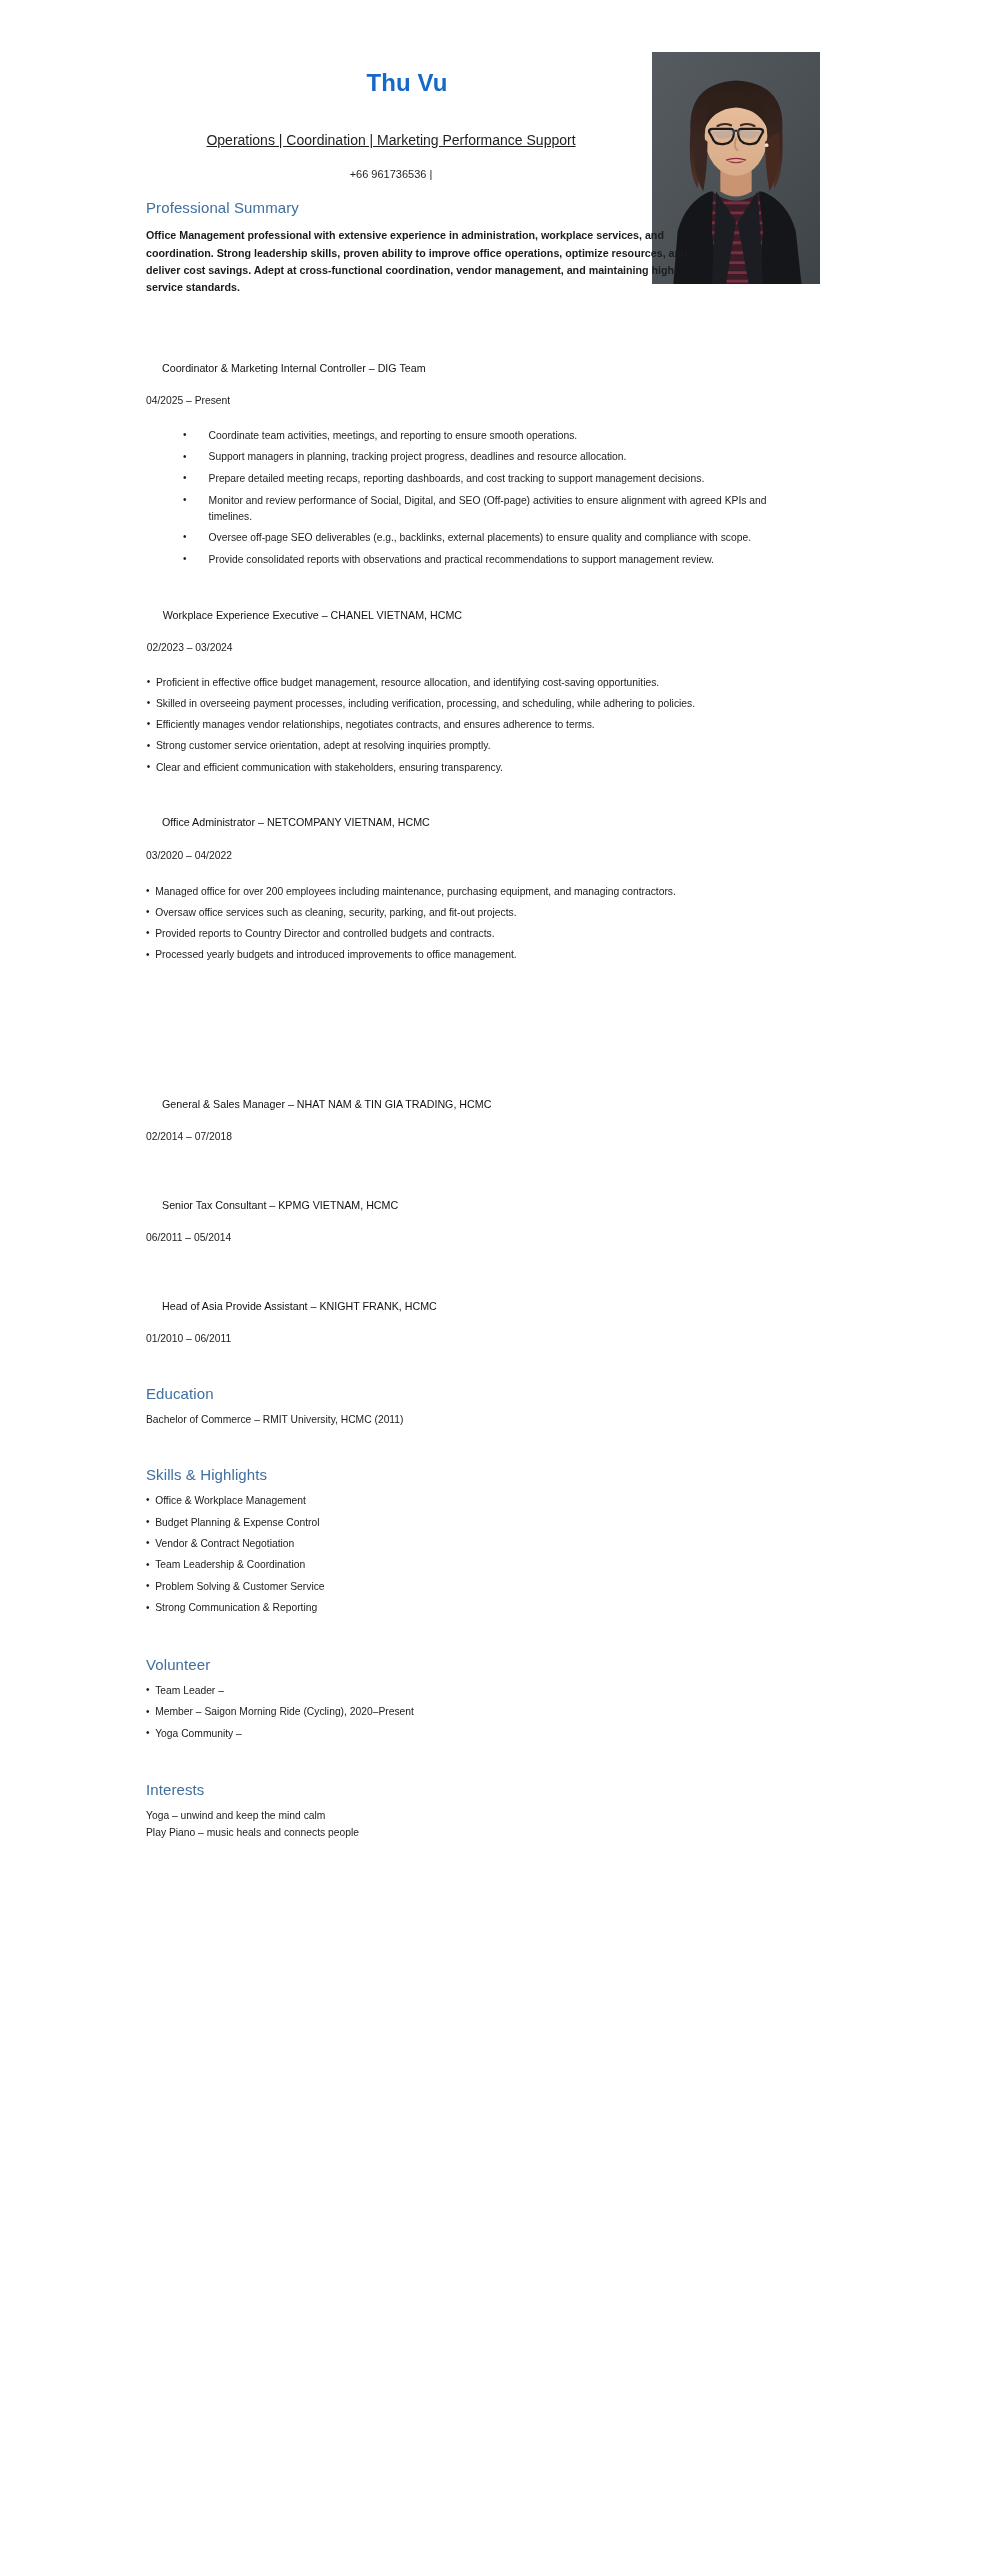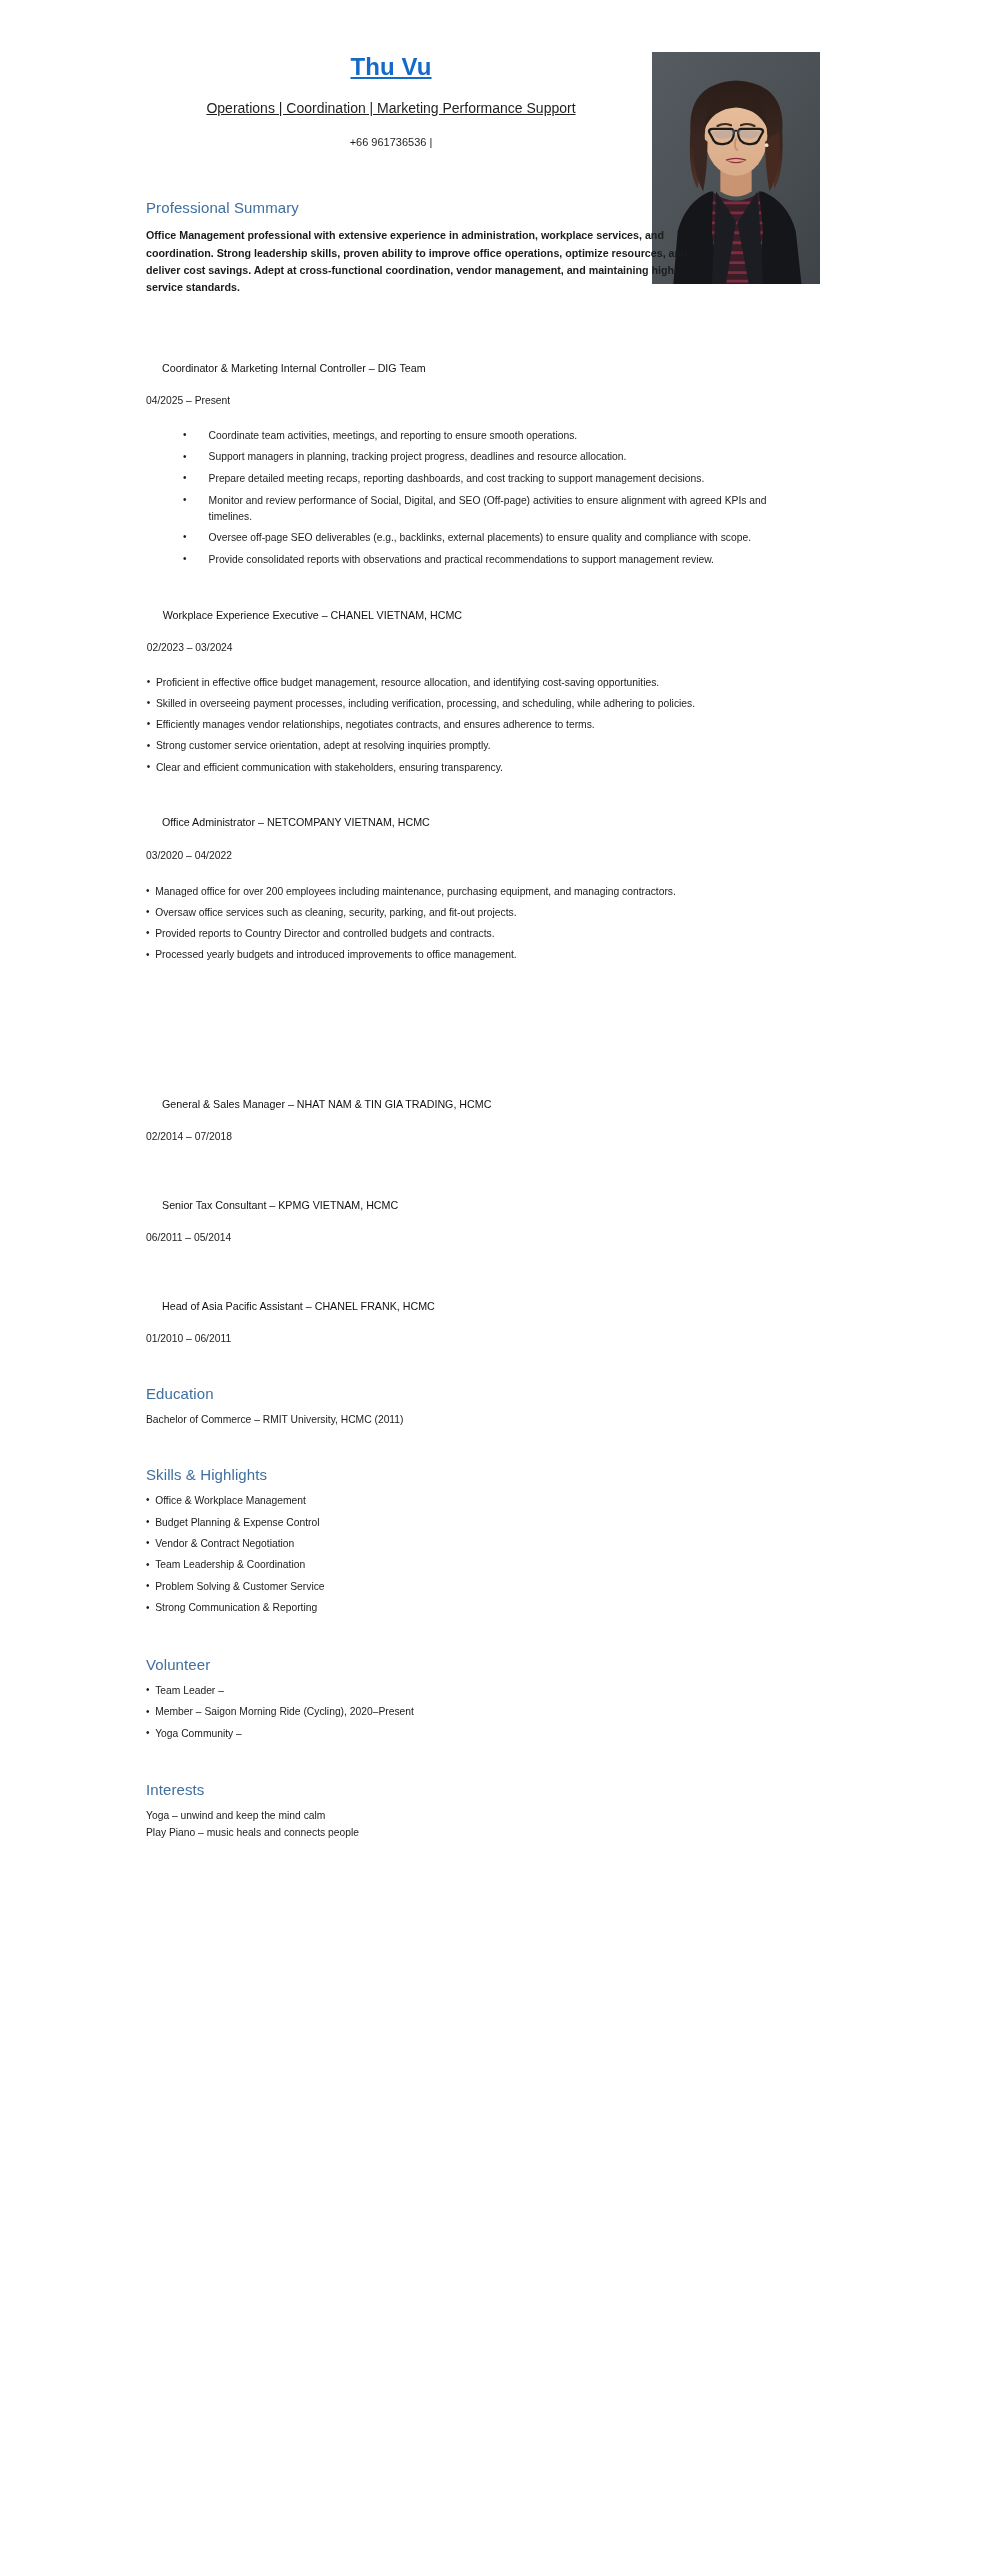--- a/index.html
+++ b/index.html
@@ -31,24 +31,23 @@
     padding-top: 53px;
     height: 178px;
     box-sizing: border-box;
   }
   .name {
     font-size: 24px;
     font-weight: bold;
     color: #1569c7;
     text-align: center;
     width: 490px;
-    margin: 0;
+    margin: 16px;
     letter-spacing: 0.1px;
     line-height: 1.15;
-    text-decoration: underline;
   }
   .tagline {
     font-size: 14px;
     color: #1f1f1f;
     text-align: center;
     width: 490px;
     margin: 0;
     padding-top: 18.5px;
     line-height: 1.4;
     text-decoration: underline;
@@ -324,21 +323,21 @@
         <p class="job-title">General &amp; Sales Manager – NHAT NAM &amp; TIN GIA TRADING, HCMC</p>
         <p class="job-dates">02/2014 – 07/2018</p>
       </div>
 
       <div style="padding-top:37px">
         <p class="job-title">Senior Tax Consultant – KPMG VIETNAM, HCMC</p>
         <p class="job-dates">06/2011 – 05/2014</p>
       </div>
 
       <div style="padding-top:37px">
-        <p class="job-title">Head of Asia Pacific Assistant – CHANEL FRANK, HCMC</p>
+        <p class="job-title">Head of Asia Provide Assistant – KNIGHT FRANK, HCMC</p>
         <p class="job-dates">01/2010 – 06/2011</p>
       </div>
     </div>
 
     <div style="padding-top:38px">
       <h2 class="section-title">Education</h2>
       <p class="line-item" style="padding-top:9.2px">Bachelor of Commerce – RMIT University, HCMC (2011)</p>
     </div>
 
     <div style="padding-top:37px">

